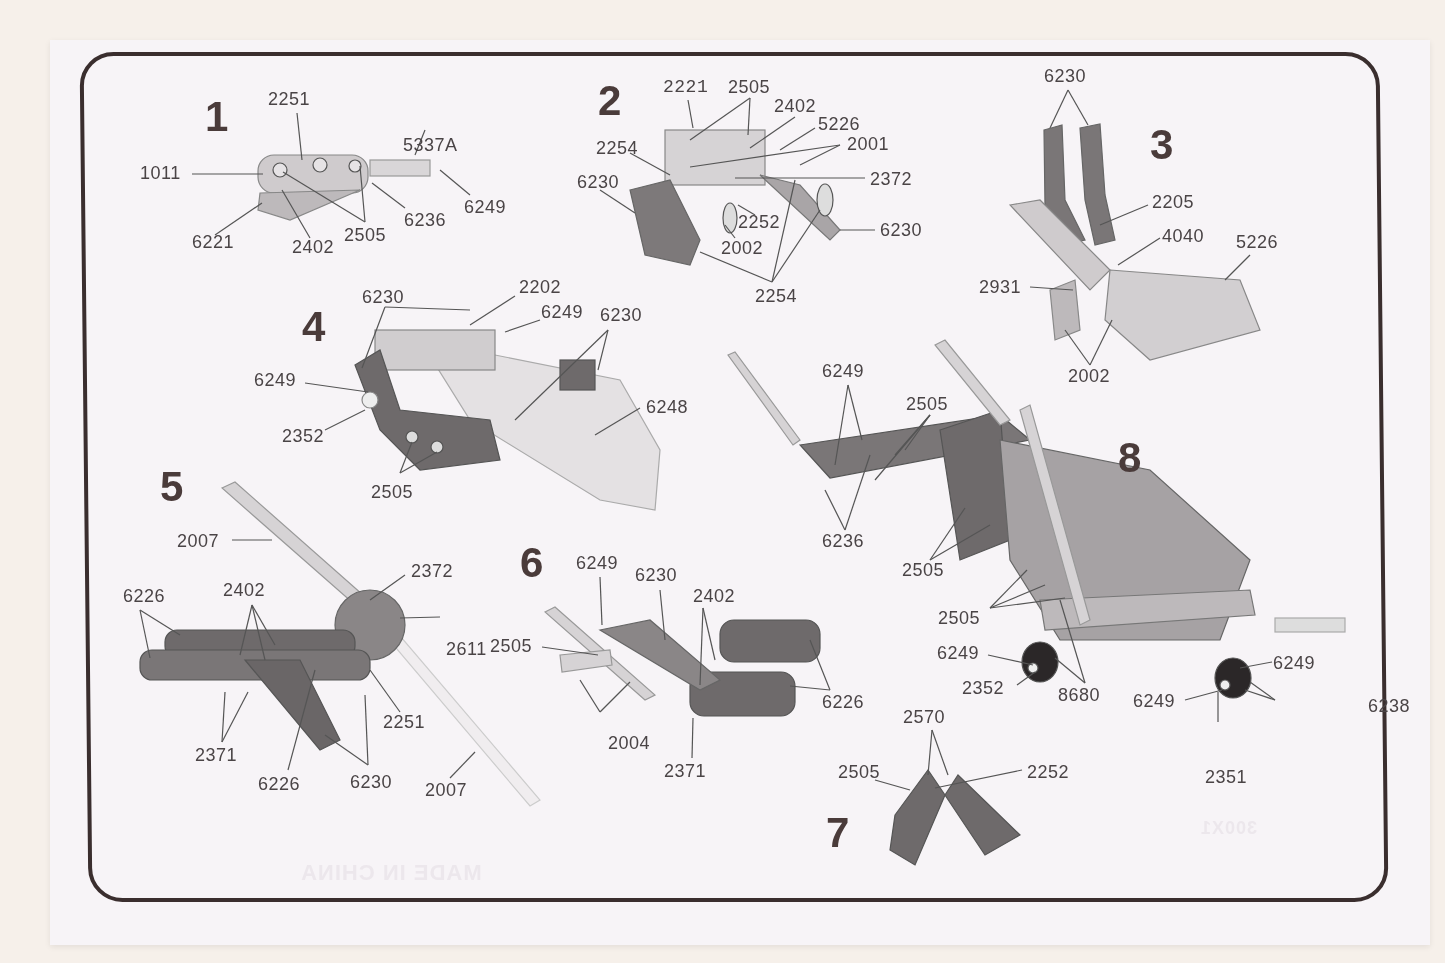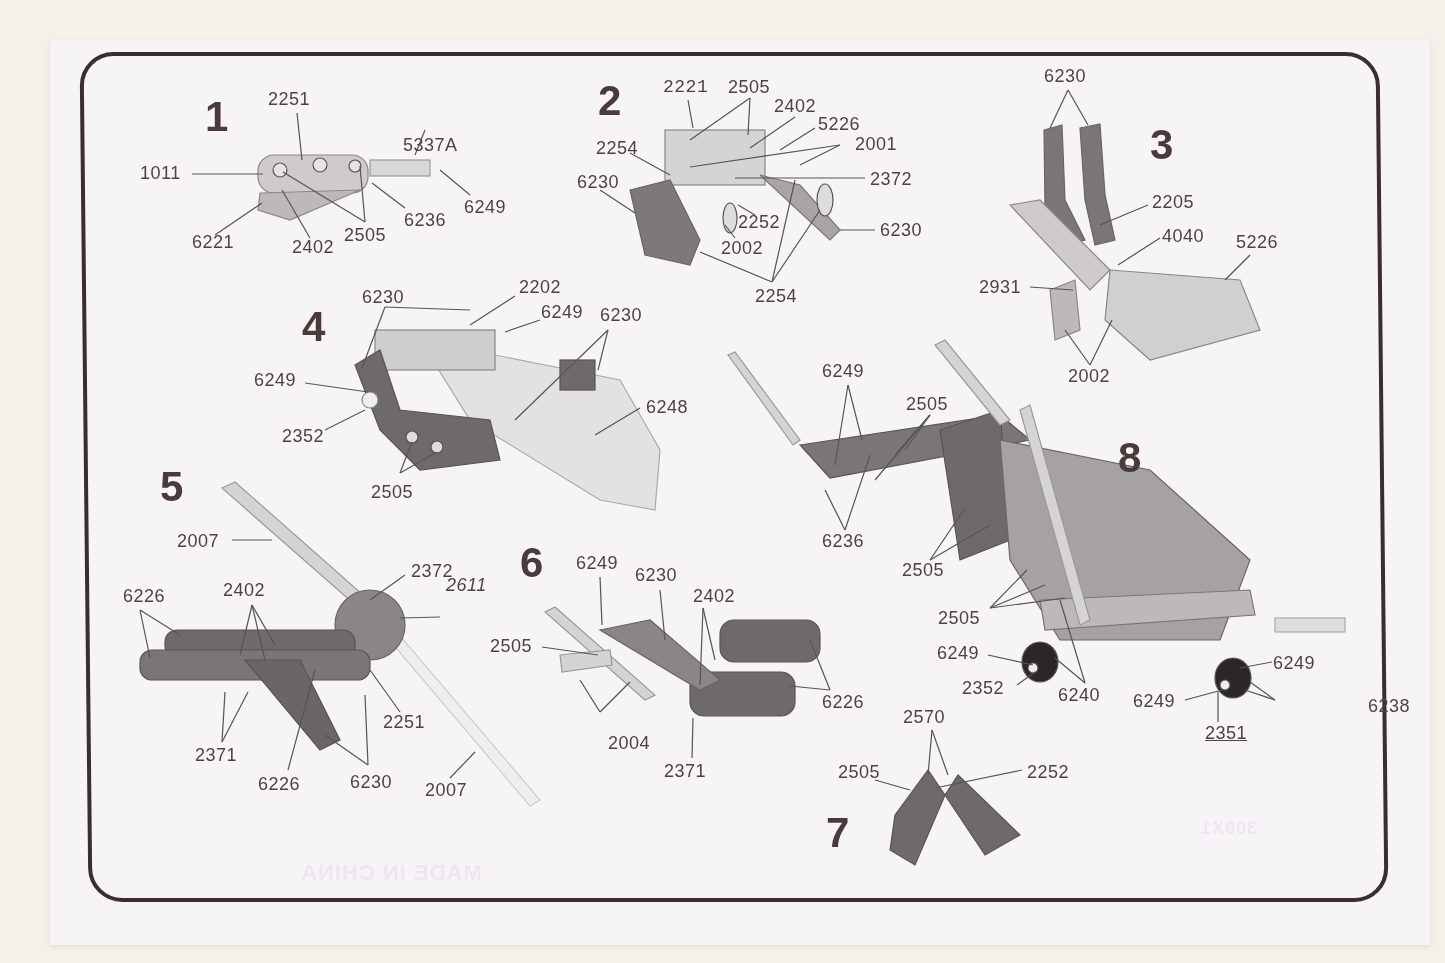--- a/index.html
+++ b/index.html
@@ -222,21 +222,21 @@
     <div class="callout" style="left: 464px; top: 198px;">6249</div>
     <div class="callout" style="left: 404px; top: 211px;">6236</div>
     <div class="callout" style="left: 168px; top: 233px; margin-left: 24px;">6221</div>
     <div class="callout" style="left: 292px; top: 238px;">2402</div>
     <div class="callout" style="left: 344px; top: 226px;">2505</div>
     <div class="step-num" style="left: 598px; top: 80px;">2</div>
     <div class="callout" style="left: 663px; top: 78px; font-family: Liberation Mono, monospace;">2221</div>
     <div class="callout" style="left: 728px; top: 78px;">2505</div>
     <div class="callout" style="left: 774px; top: 97px;">2402</div>
     <div class="callout" style="left: 818px; top: 115px;">5226</div>
-    <div class="callout" style="left: 847px; top: 135px; margin-left: 8px;">2001</div>
+    <div class="callout" style="left: 847px; top: 135px;">2001</div>
     <div class="callout" style="left: 596px; top: 139px;">2254</div>
     <div class="callout" style="left: 577px; top: 173px;">6230</div>
     <div class="callout" style="left: 870px; top: 170px;">2372</div>
     <div class="callout" style="left: 738px; top: 213px;">2252</div>
     <div class="callout" style="left: 721px; top: 239px;">2002</div>
     <div class="callout" style="left: 880px; top: 221px;">6230</div>
     <div class="callout" style="left: 755px; top: 287px;">2254</div>
     <div class="step-num" style="left: 1150px; top: 124px;">3</div>
     <div class="callout" style="left: 1044px; top: 67px;">6230</div>
     <div class="callout" style="left: 1152px; top: 193px;">2205</div>
@@ -251,21 +251,21 @@
     <div class="callout" style="left: 600px; top: 306px;">6230</div>
     <div class="callout" style="left: 254px; top: 371px;">6249</div>
     <div class="callout" style="left: 646px; top: 398px;">6248</div>
     <div class="callout" style="left: 282px; top: 427px;">2352</div>
     <div class="callout" style="left: 371px; top: 483px;">2505</div>
     <div class="step-num" style="left: 160px; top: 466px;">5</div>
     <div class="callout" style="left: 177px; top: 532px;">2007</div>
     <div class="callout" style="left: 411px; top: 562px;">2372</div>
     <div class="callout" style="left: 123px; top: 587px;">6226</div>
     <div class="callout" style="left: 223px; top: 581px;">2402</div>
-    <div class="callout" style="left: 446px; top: 576px; font-style: italic;">2611</div>
+    <div class="callout" style="left: 446px; top: 640px;">2611</div>
     <div class="callout" style="left: 383px; top: 713px;">2251</div>
     <div class="callout" style="left: 195px; top: 746px;">2371</div>
     <div class="callout" style="left: 258px; top: 775px;">6226</div>
     <div class="callout" style="left: 350px; top: 773px;">6230</div>
     <div class="callout" style="left: 425px; top: 781px;">2007</div>
     <div class="step-num" style="left: 520px; top: 542px;">6</div>
     <div class="callout" style="left: 576px; top: 554px;">6249</div>
     <div class="callout" style="left: 635px; top: 566px;">6230</div>
     <div class="callout" style="left: 693px; top: 587px;">2402</div>
     <div class="callout" style="left: 490px; top: 637px;">2505</div>
@@ -277,18 +277,18 @@
     <div class="callout" style="left: 838px; top: 763px;">2505</div>
     <div class="callout" style="left: 1027px; top: 763px;">2252</div>
     <div class="step-num" style="left: 1118px; top: 437px;">8</div>
     <div class="callout" style="left: 822px; top: 362px;">6249</div>
     <div class="callout" style="left: 906px; top: 395px;">2505</div>
     <div class="callout" style="left: 822px; top: 532px;">6236</div>
     <div class="callout" style="left: 902px; top: 561px;">2505</div>
     <div class="callout" style="left: 938px; top: 609px;">2505</div>
     <div class="callout" style="left: 937px; top: 644px;">6249</div>
     <div class="callout" style="left: 962px; top: 679px;">2352</div>
-    <div class="callout" style="left: 1058px; top: 686px;">6240</div>
+    <div class="callout" style="left: 1058px; top: 686px;">8680</div>
     <div class="callout" style="left: 1273px; top: 654px;">6249</div>
     <div class="callout" style="left: 1133px; top: 692px;">6249</div>
     <div class="callout" style="left: 1344px; top: 697px; margin-left: 24px;">6238</div>
-    <div class="callout" style="left: 1205px; top: 724px; text-decoration: underline;">2351</div>
+    <div class="callout" style="left: 1205px; top: 768px;">2351</div>
   </div>
 
 </body></html>

